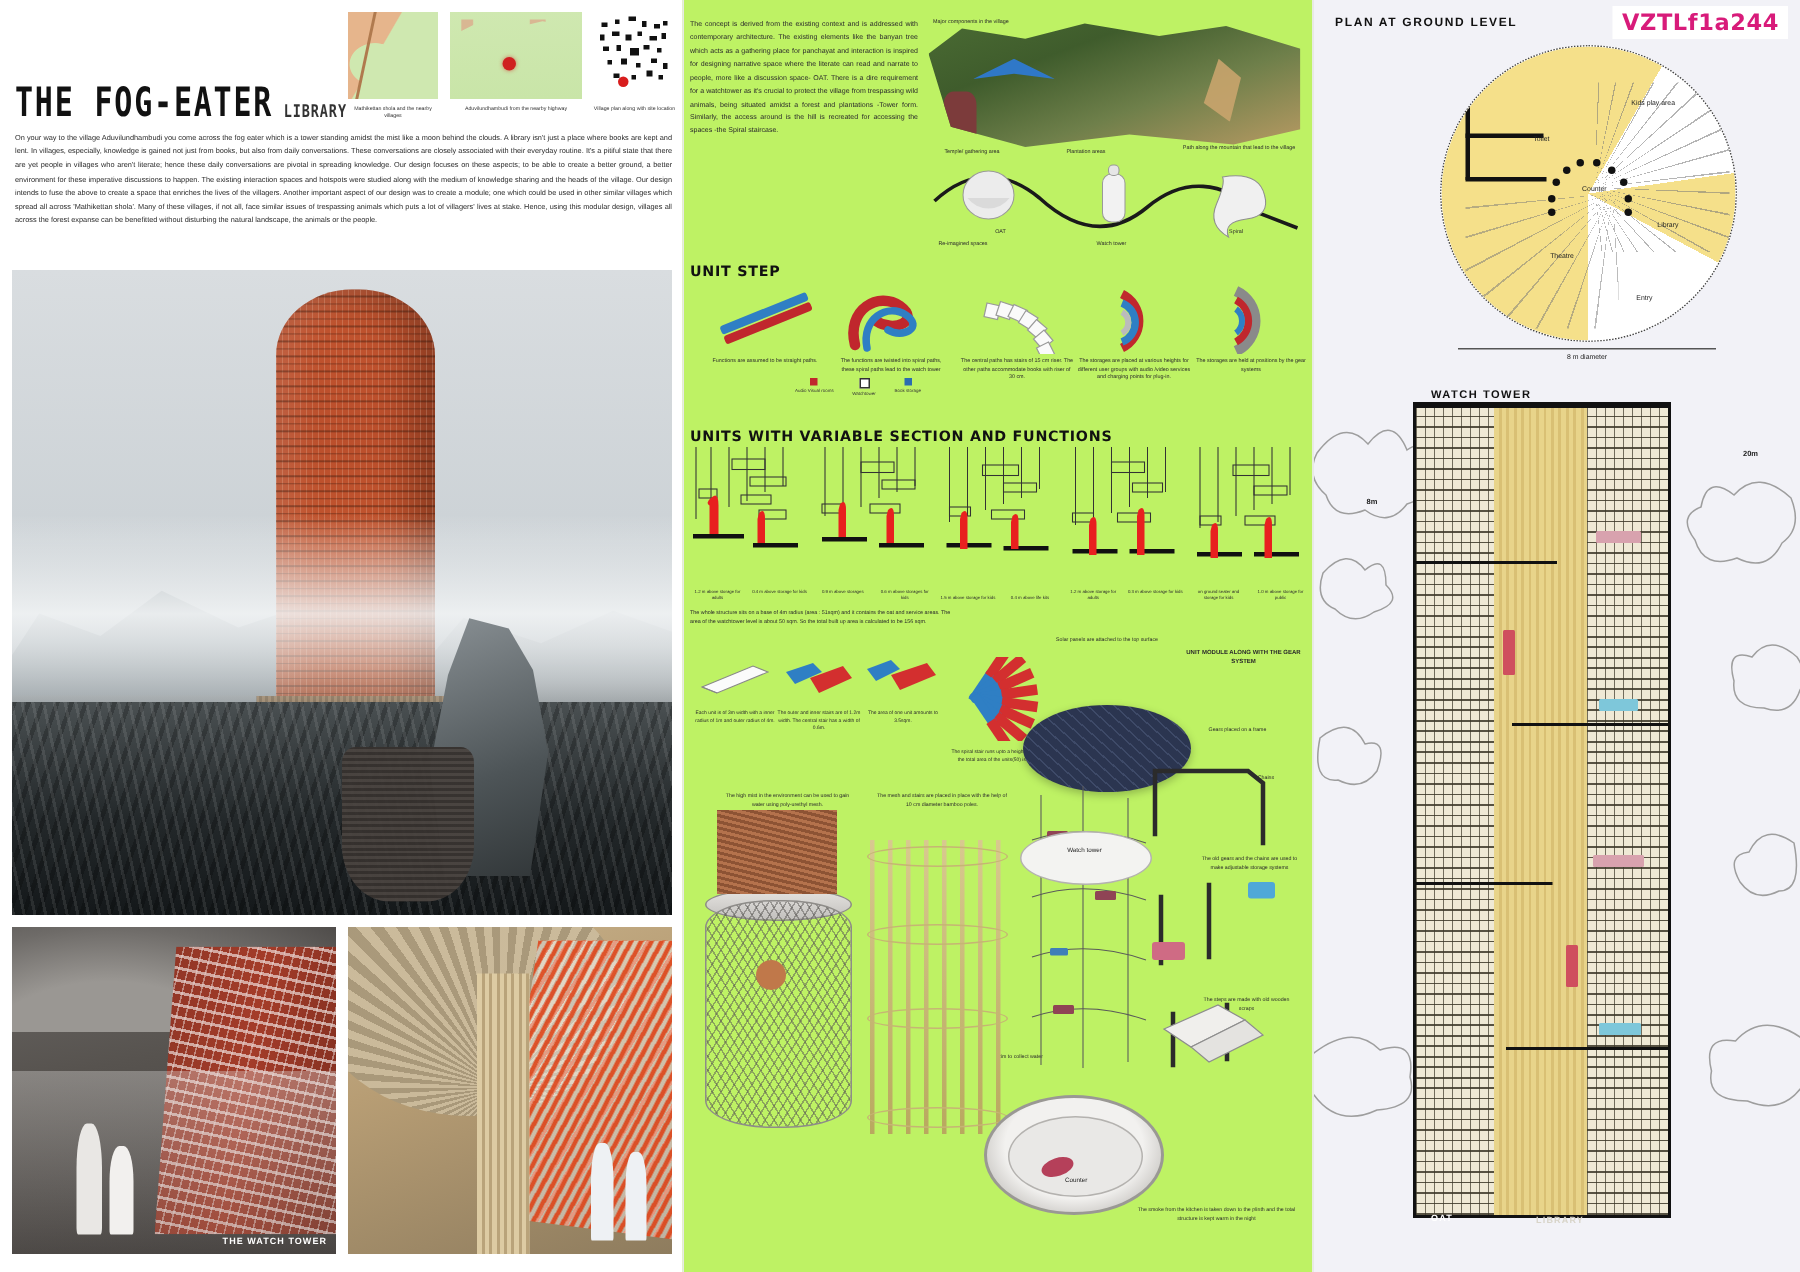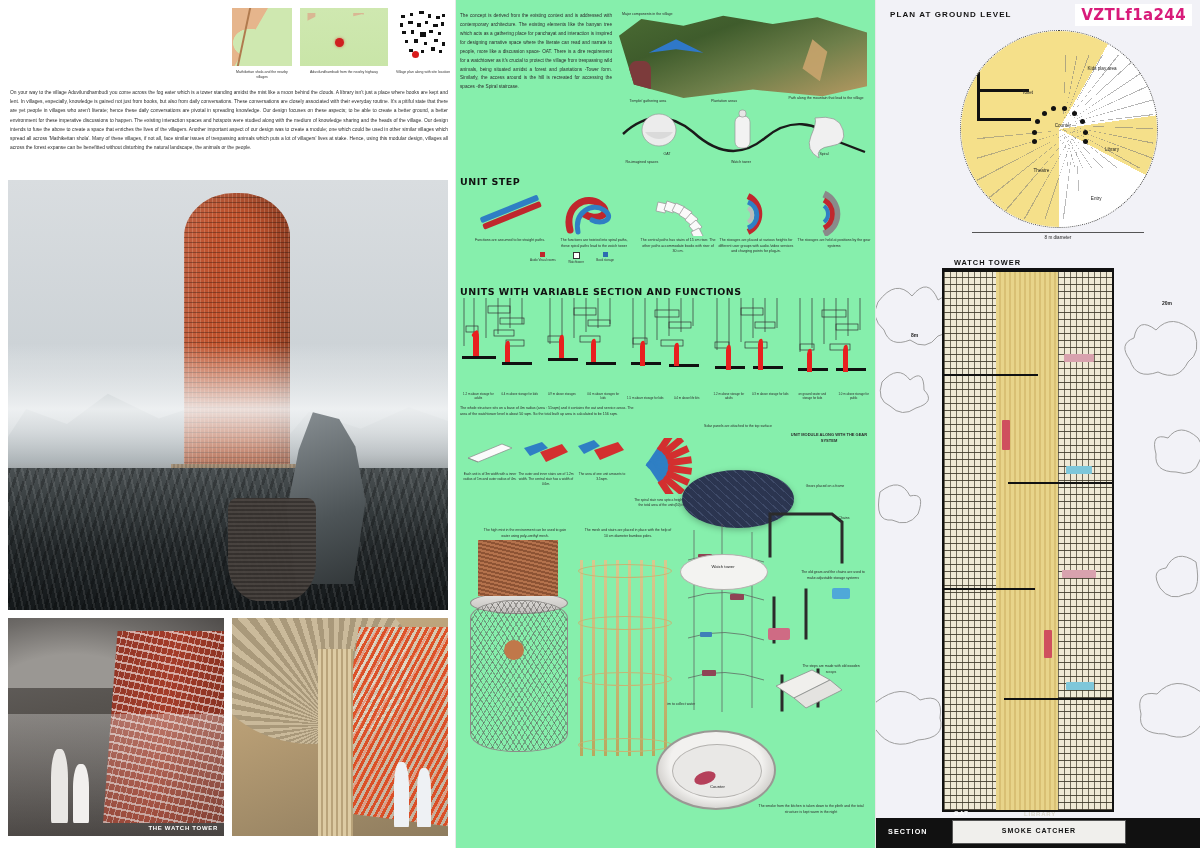--- a/index.html
+++ b/index.html
@@ -4,21 +4,21 @@
 <title>The Fog-Eater — Architecture Competition Board</title>
 <style>
   html,body{margin:0;padding:0;background:#ffffff;}
   body{width:1200px;height:848px;overflow:hidden;
        font-family:"Liberation Sans","DejaVu Sans",sans-serif;color:#1a1a1a;}
   .board{position:relative;width:1200px;height:848px;background:#fdfdfd;}
 
   
   .col{position:absolute;top:0;height:848px;box-sizing:border-box;}
   .col-left{left:0;width:455px;background:#ffffff;}
-  .col-mid{left:455px;width:420px;background:#86efac;border-left:1px solid #e8e8e8;}
+  .col-mid{left:455px;width:420px;background:#bef264;border-left:1px solid #e8e8e8;}
   .col-right{left:875px;width:325px;background:#f2f2f7;border-left:1px solid #e8e8e8;}
 
   
   .title-wrap{position:absolute;left:10px;top:60px;}
   .title-main{font-family:"DejaVu Sans Mono",monospace;font-weight:bold;
       font-size:20px;letter-spacing:1.2px;color:#111;display:inline-block;
       transform:scaleY(1.35);transform-origin:left bottom;}
   .title-sub{font-family:"DejaVu Sans Mono",monospace;font-weight:bold;font-size:9px;
       letter-spacing:.6px;color:#333;display:inline-block;margin-left:7px;
       transform:scaleY(1.3);transform-origin:left bottom;}
@@ -222,20 +222,23 @@
   .lib-tag{position:absolute;left:148px;bottom:31px;color:#d8d4c8;font-weight:bold;font-size:6px;letter-spacing:.8px;}
   .dim{position:absolute;font-size:5px;color:#222;font-weight:bold;}
 </style>
 </head>
 <body>
 
 <div class="board">
 
   <div class="col col-left">
 
+    <div class="title-wrap">
+      <span class="title-main">THE FOG-EATER</span><span class="title-sub">LIBRARY</span>
+    </div>
 
     <div class="body-text">On your way to the village Aduvilundhambudi you come across the fog eater which is a tower standing amidst the mist like a moon behind the clouds. A library isn't just a place where books are kept and lent. In villages, especially, knowledge is gained not just from books, but also from daily conversations. These conversations are closely associated with their everyday routine. It's a pitiful state that there are yet people in villages who aren't literate; hence these daily conversations are pivotal in spreading knowledge. Our design focuses on these aspects; to be able to create a better ground, a better environment for these imperative discussions to happen. The existing interaction spaces and hotspots were studied along with the medium of knowledge sharing and the heads of the village. Our design intends to fuse the above to create a space that enriches the lives of the villagers. Another important aspect of our design was to create a module; one which could be used in other similar villages which spread all across 'Mathikettan shola'. Many of these villages, if not all, face similar issues of trespassing animals which puts a lot of villagers' lives at stake. Hence, using this modular design, villages all across the forest expanse can be benefitted without disturbing the natural landscape, the animals or the people.</div>
 
     <div class="maps">
       <div class="map map1"></div>
       <div class="map map2"></div>
       <div class="map map3">
         <div class="map-dots">
           <i style="left:10%;top:12%;width:4px;height:3px"></i>
             <i style="left:26%;top:8%;width:3px;height:3px"></i>
@@ -713,23 +716,17 @@
       <div class="ts-acc" style="left:122px;top:196px;width:26px;height:8px;background:#7ec7da"></div>
       <div class="ts-acc" style="left:118px;top:300px;width:34px;height:8px;background:#d8a2ae"></div>
       <div class="ts-acc" style="left:122px;top:412px;width:28px;height:8px;background:#7ec7da"></div>
       <div class="ts-acc" style="left:58px;top:150px;width:8px;height:30px;background:#cf4f5e"></div>
       <div class="ts-acc" style="left:100px;top:360px;width:8px;height:28px;background:#cf4f5e"></div>
     </div>
 
     <div class="dim" style="left:35px;top:332px;">8m</div>
     <div class="dim" style="right:28px;top:300px;">20m</div>
 
-    <div class="sec-bar">
-      <div class="sec-bar-txt">SECTION</div>
-      <div class="smoke-box">
-        <div class="smoke-txt">SMOKE CATCHER</div>
-      </div>
-    </div>
     <div class="oat-tag">OAT</div>
     <div class="lib-tag">LIBRARY</div>
   </div>
 
 </div>
 
 </body></html>

